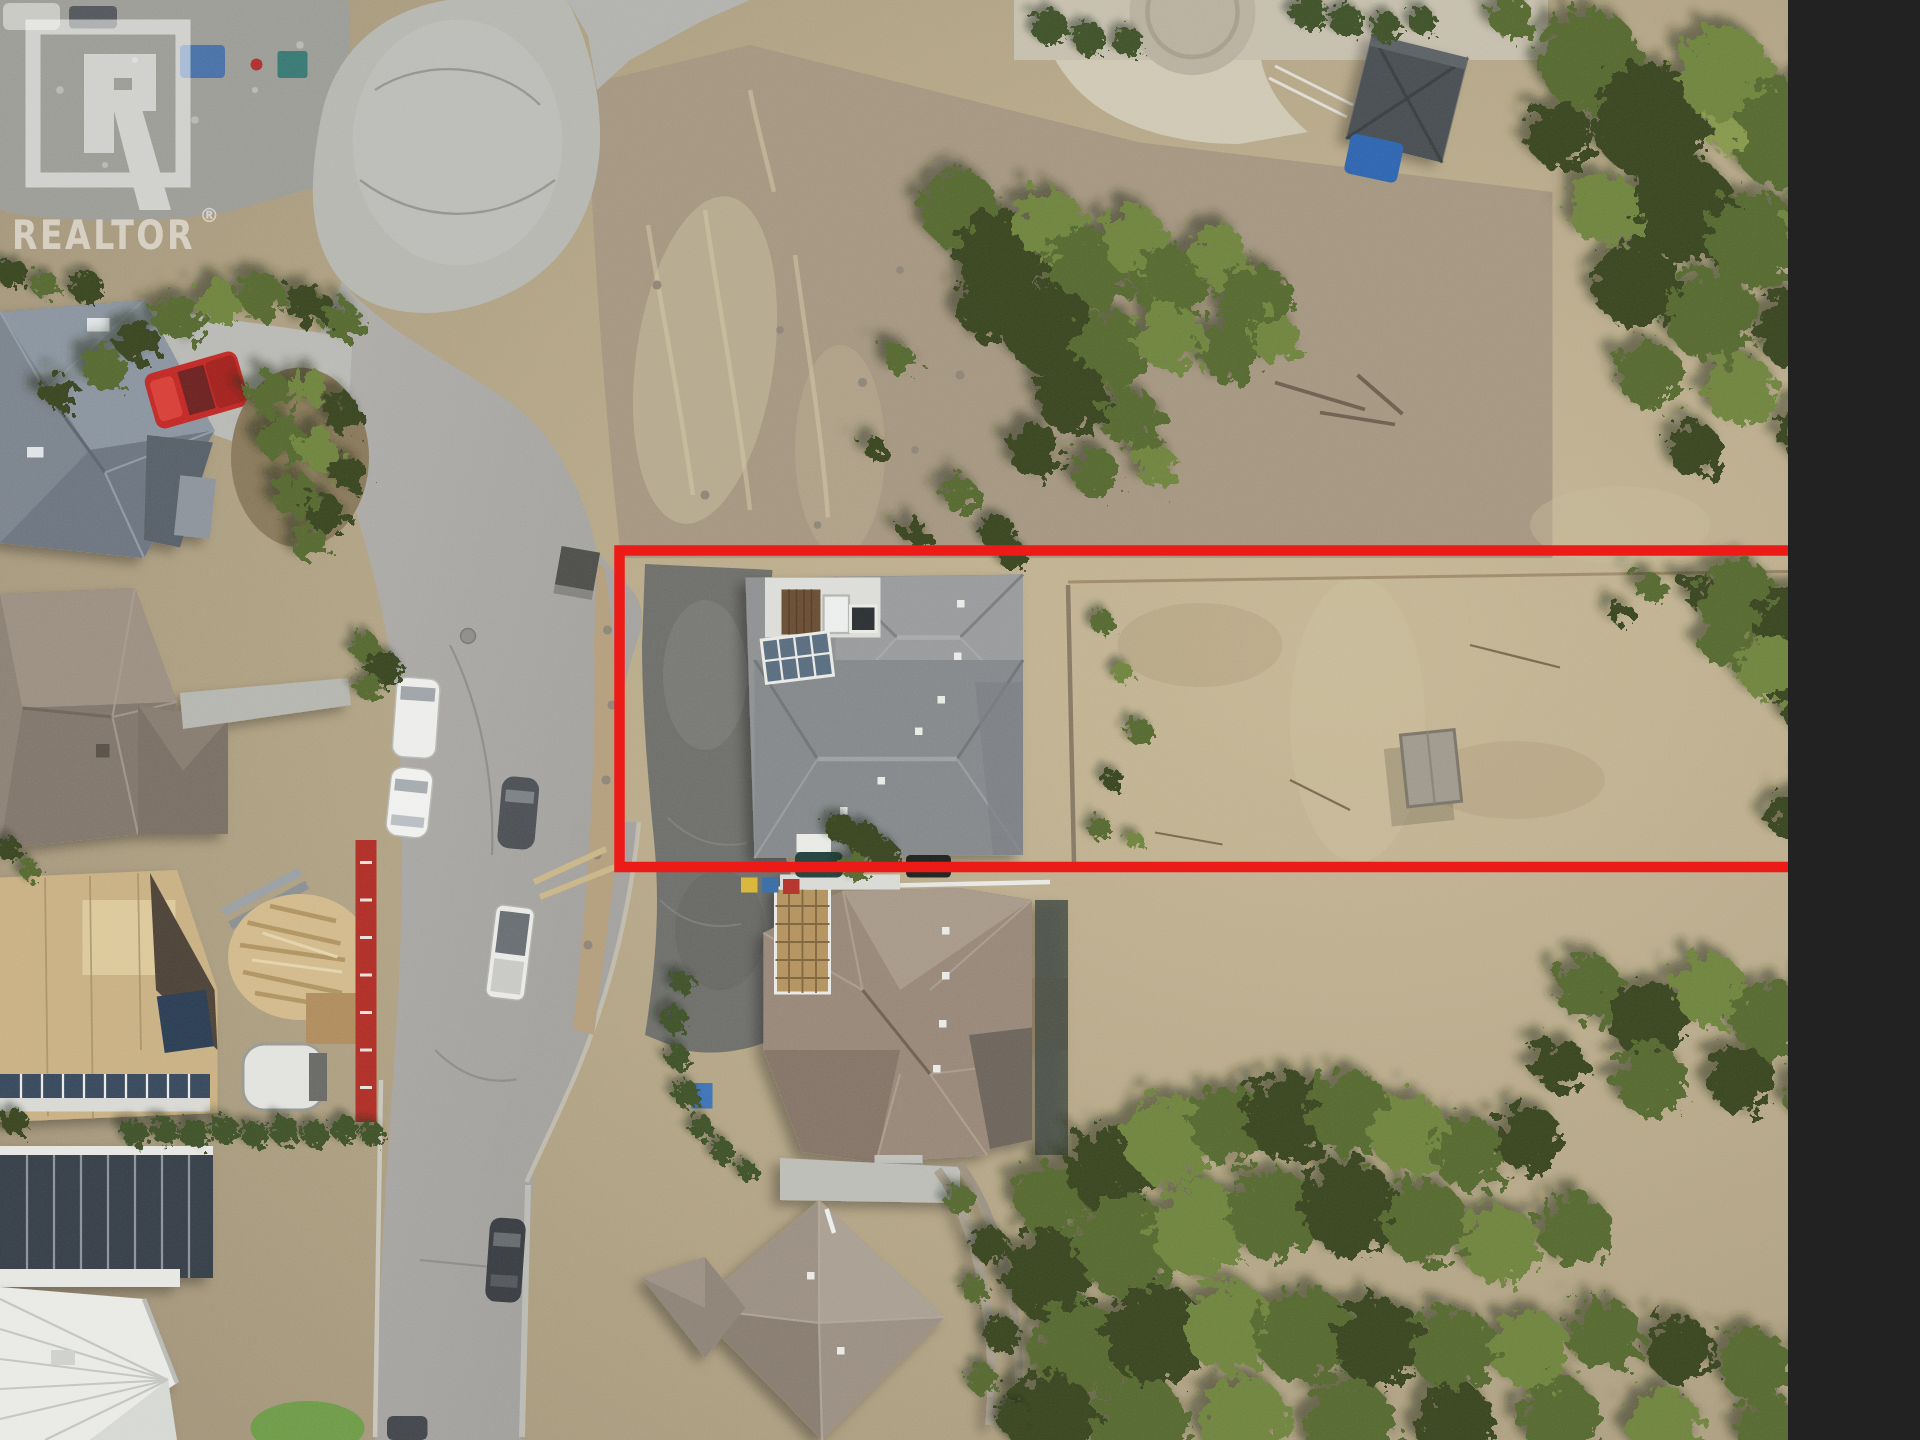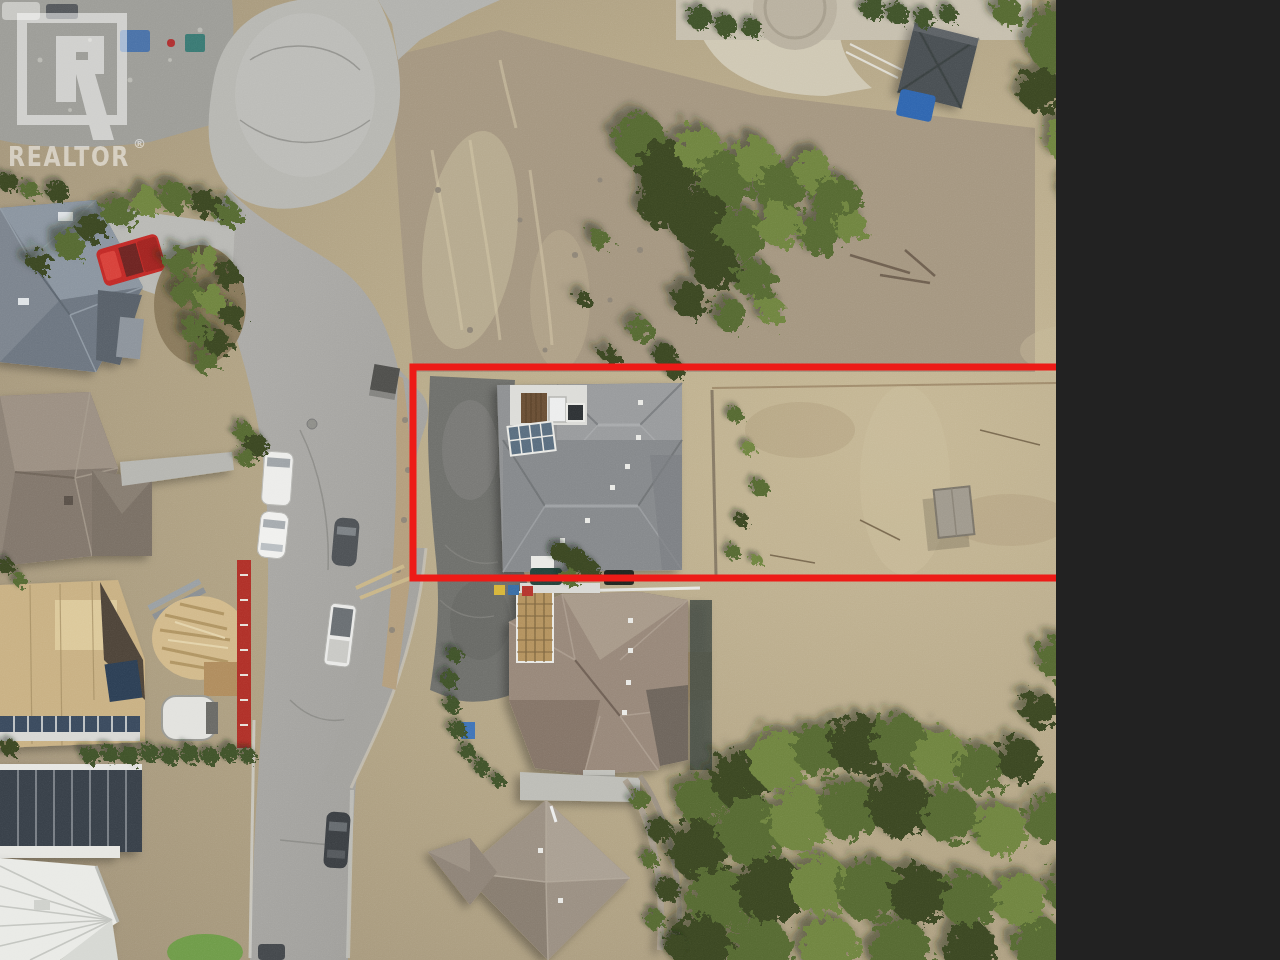--- a/index.html
+++ b/index.html
@@ -1,16 +1,16 @@
 <!DOCTYPE html>
 <html><head>
 <meta charset="utf-8">
 <style>
   html,body{margin:0;padding:0;background:#222;}
-  .stage{position:relative;width:1056px;height:960px;overflow:hidden;font-family:"DejaVu Sans","Liberation Sans",sans-serif;}
+  .stage{position:relative;width:1192px;height:960px;overflow:hidden;font-family:"DejaVu Sans","Liberation Sans",sans-serif;}
   .stage svg{display:block;width:1280px;height:960px;}
   .t1{fill:#3a4723}
   .t2{fill:#566b33}
   .t3{fill:#6f853f}
   .t4{fill:#87994e}
   .hedge{fill:#41522a}
   .rockdot{fill:#8f8678}
   .gravdot{fill:#b9b9b3}
   .vent{fill:#e9e9e5}
   .crack{stroke:#83837f;stroke-width:1.5;fill:none;opacity:.7}

